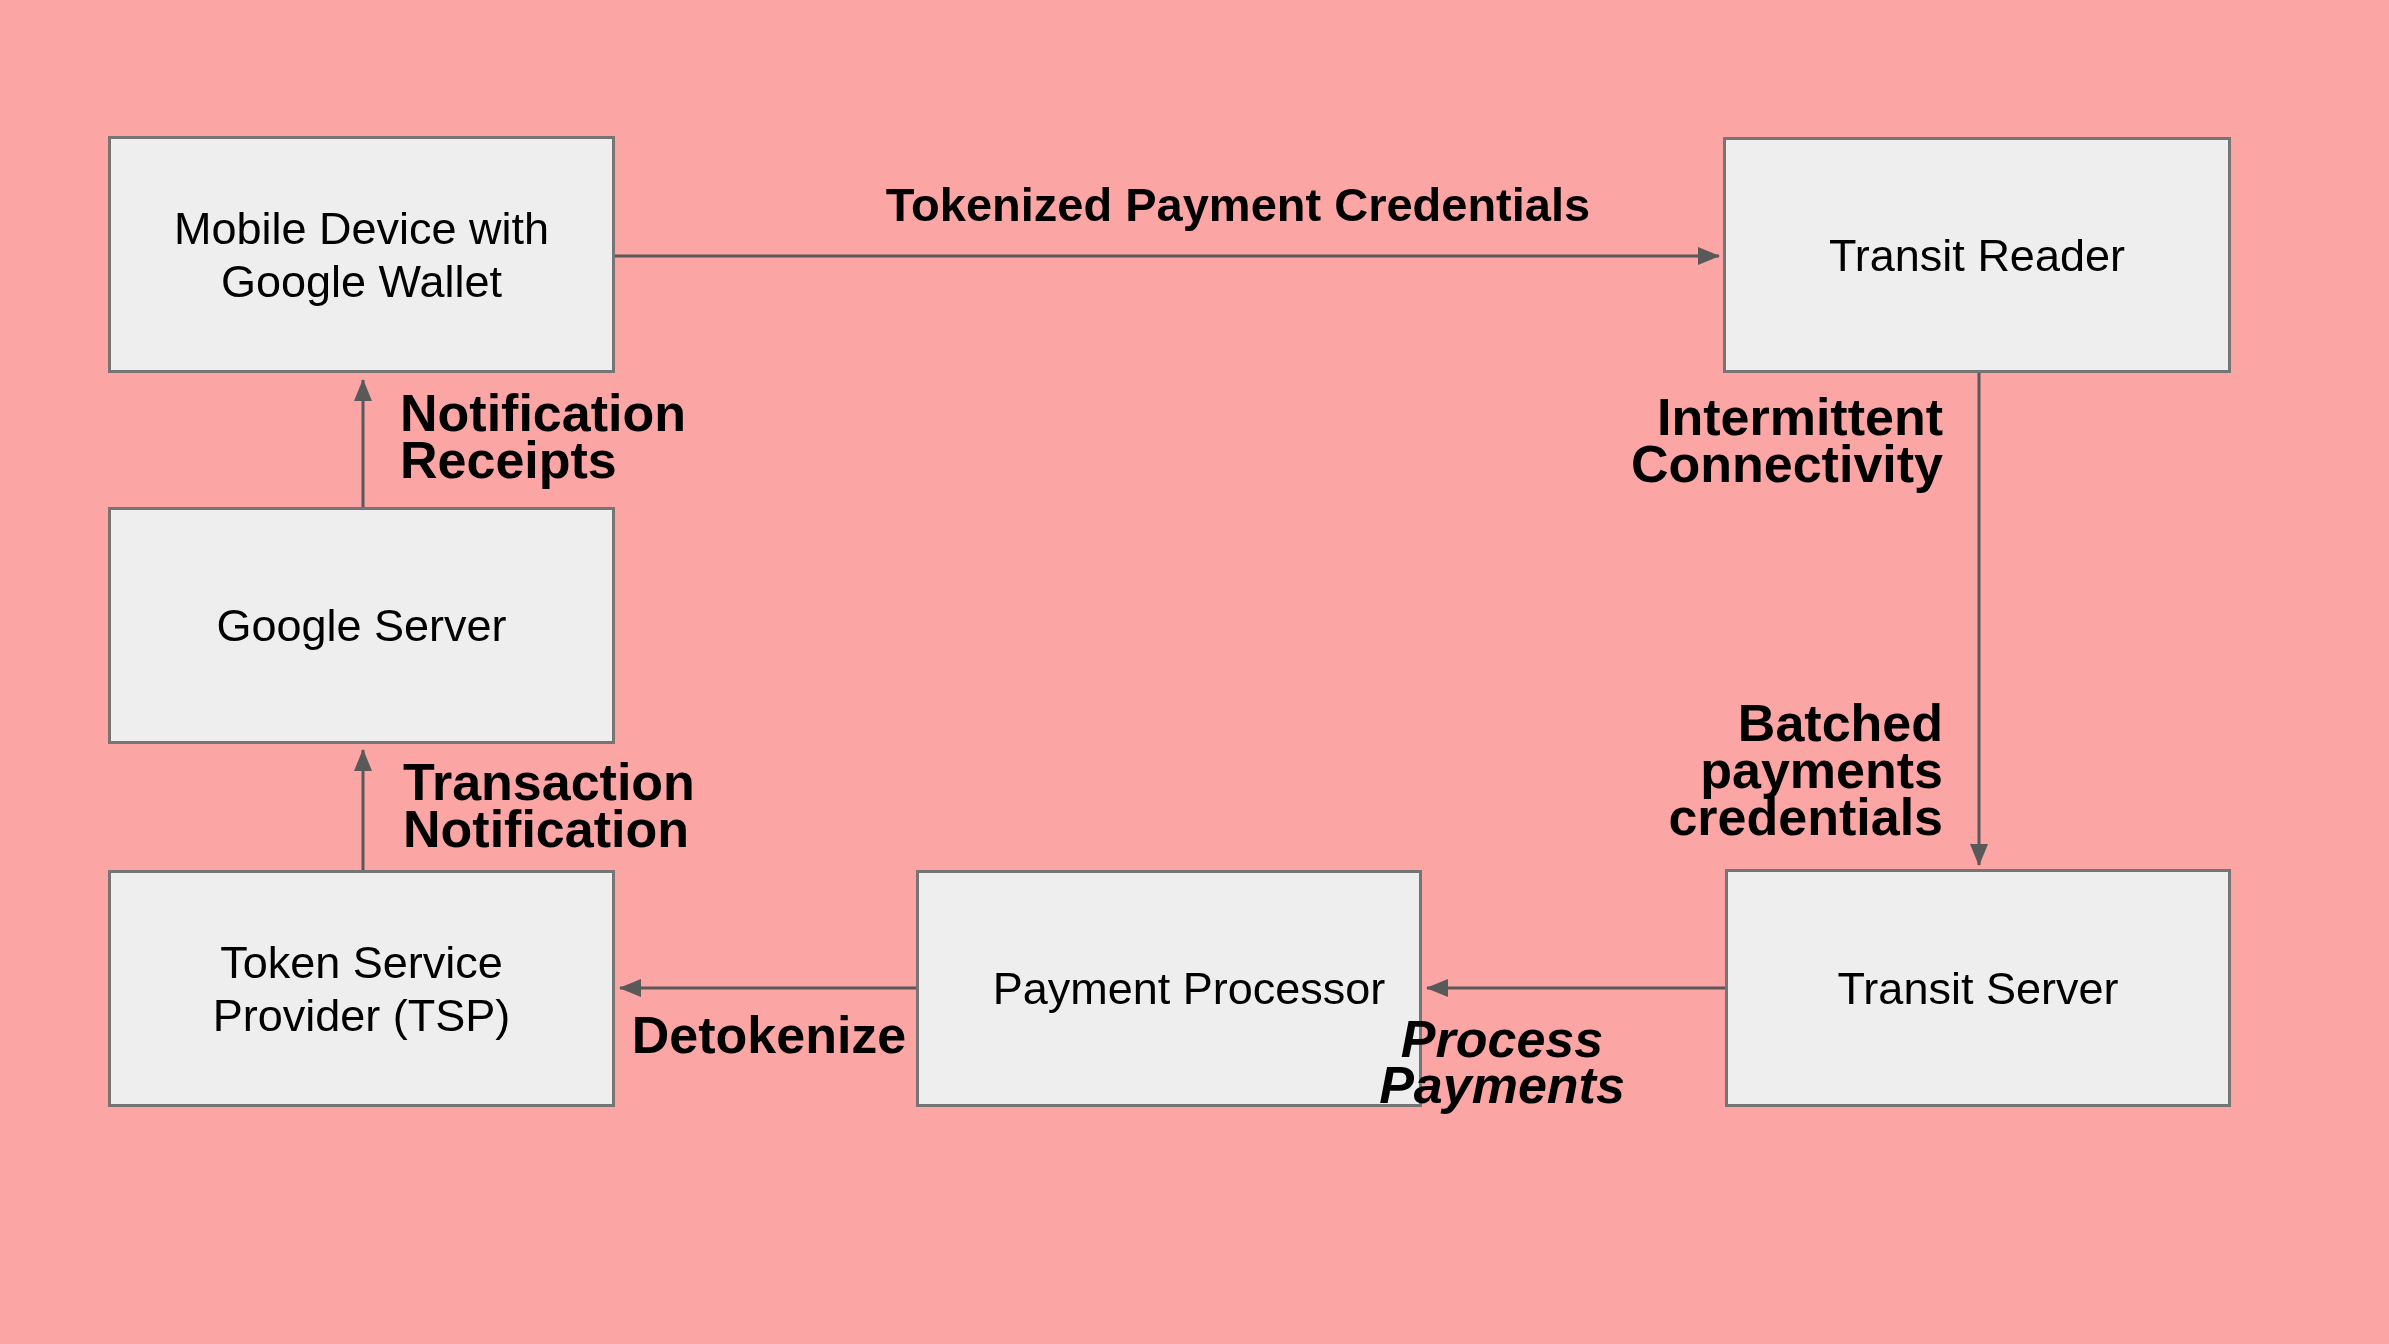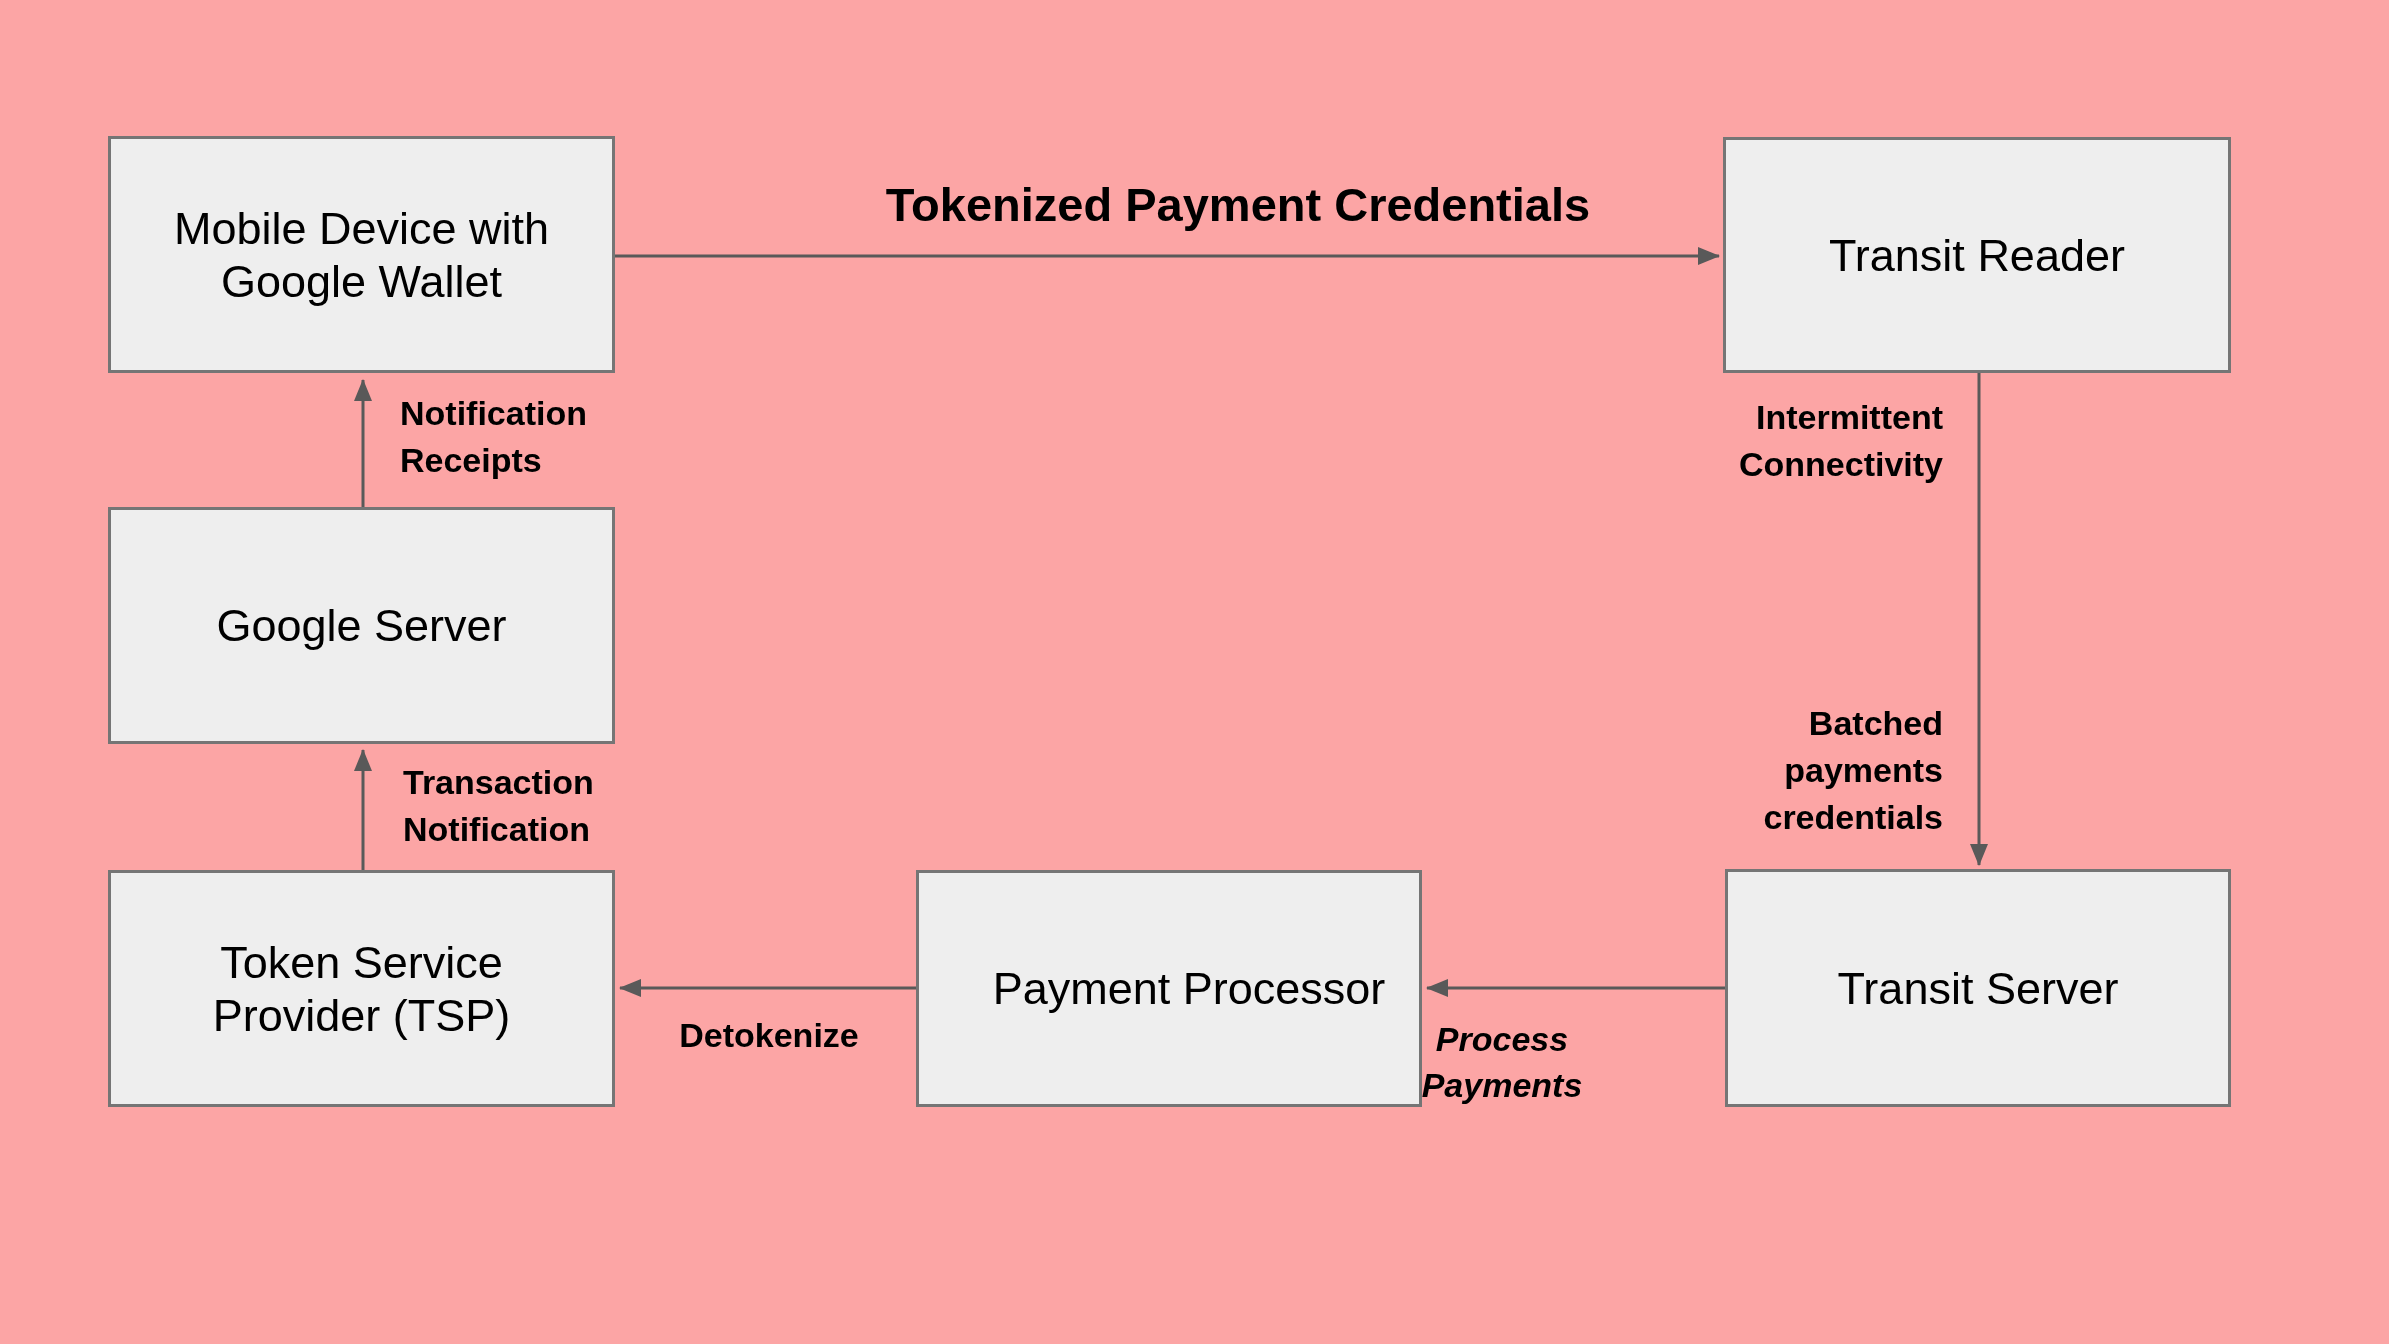--- a/index.html
+++ b/index.html
@@ -33,21 +33,21 @@
     justify-content: center;
     text-align: center;
     color: #000000;
     font-size: 45px;
     line-height: 53px;
   }
   .elabel {
     position: absolute;
     color: #000000;
     font-weight: bold;
-    font-size: 34px;
+    font-size: 52px;
     line-height: 47px;
     white-space: nowrap;
   }
   .elabel.title {
     font-size: 47px;
     transform: translate(-50%, -50%);
   }
   .elabel.center-anchor {
     transform: translate(-50%, -50%);
     text-align: center;

